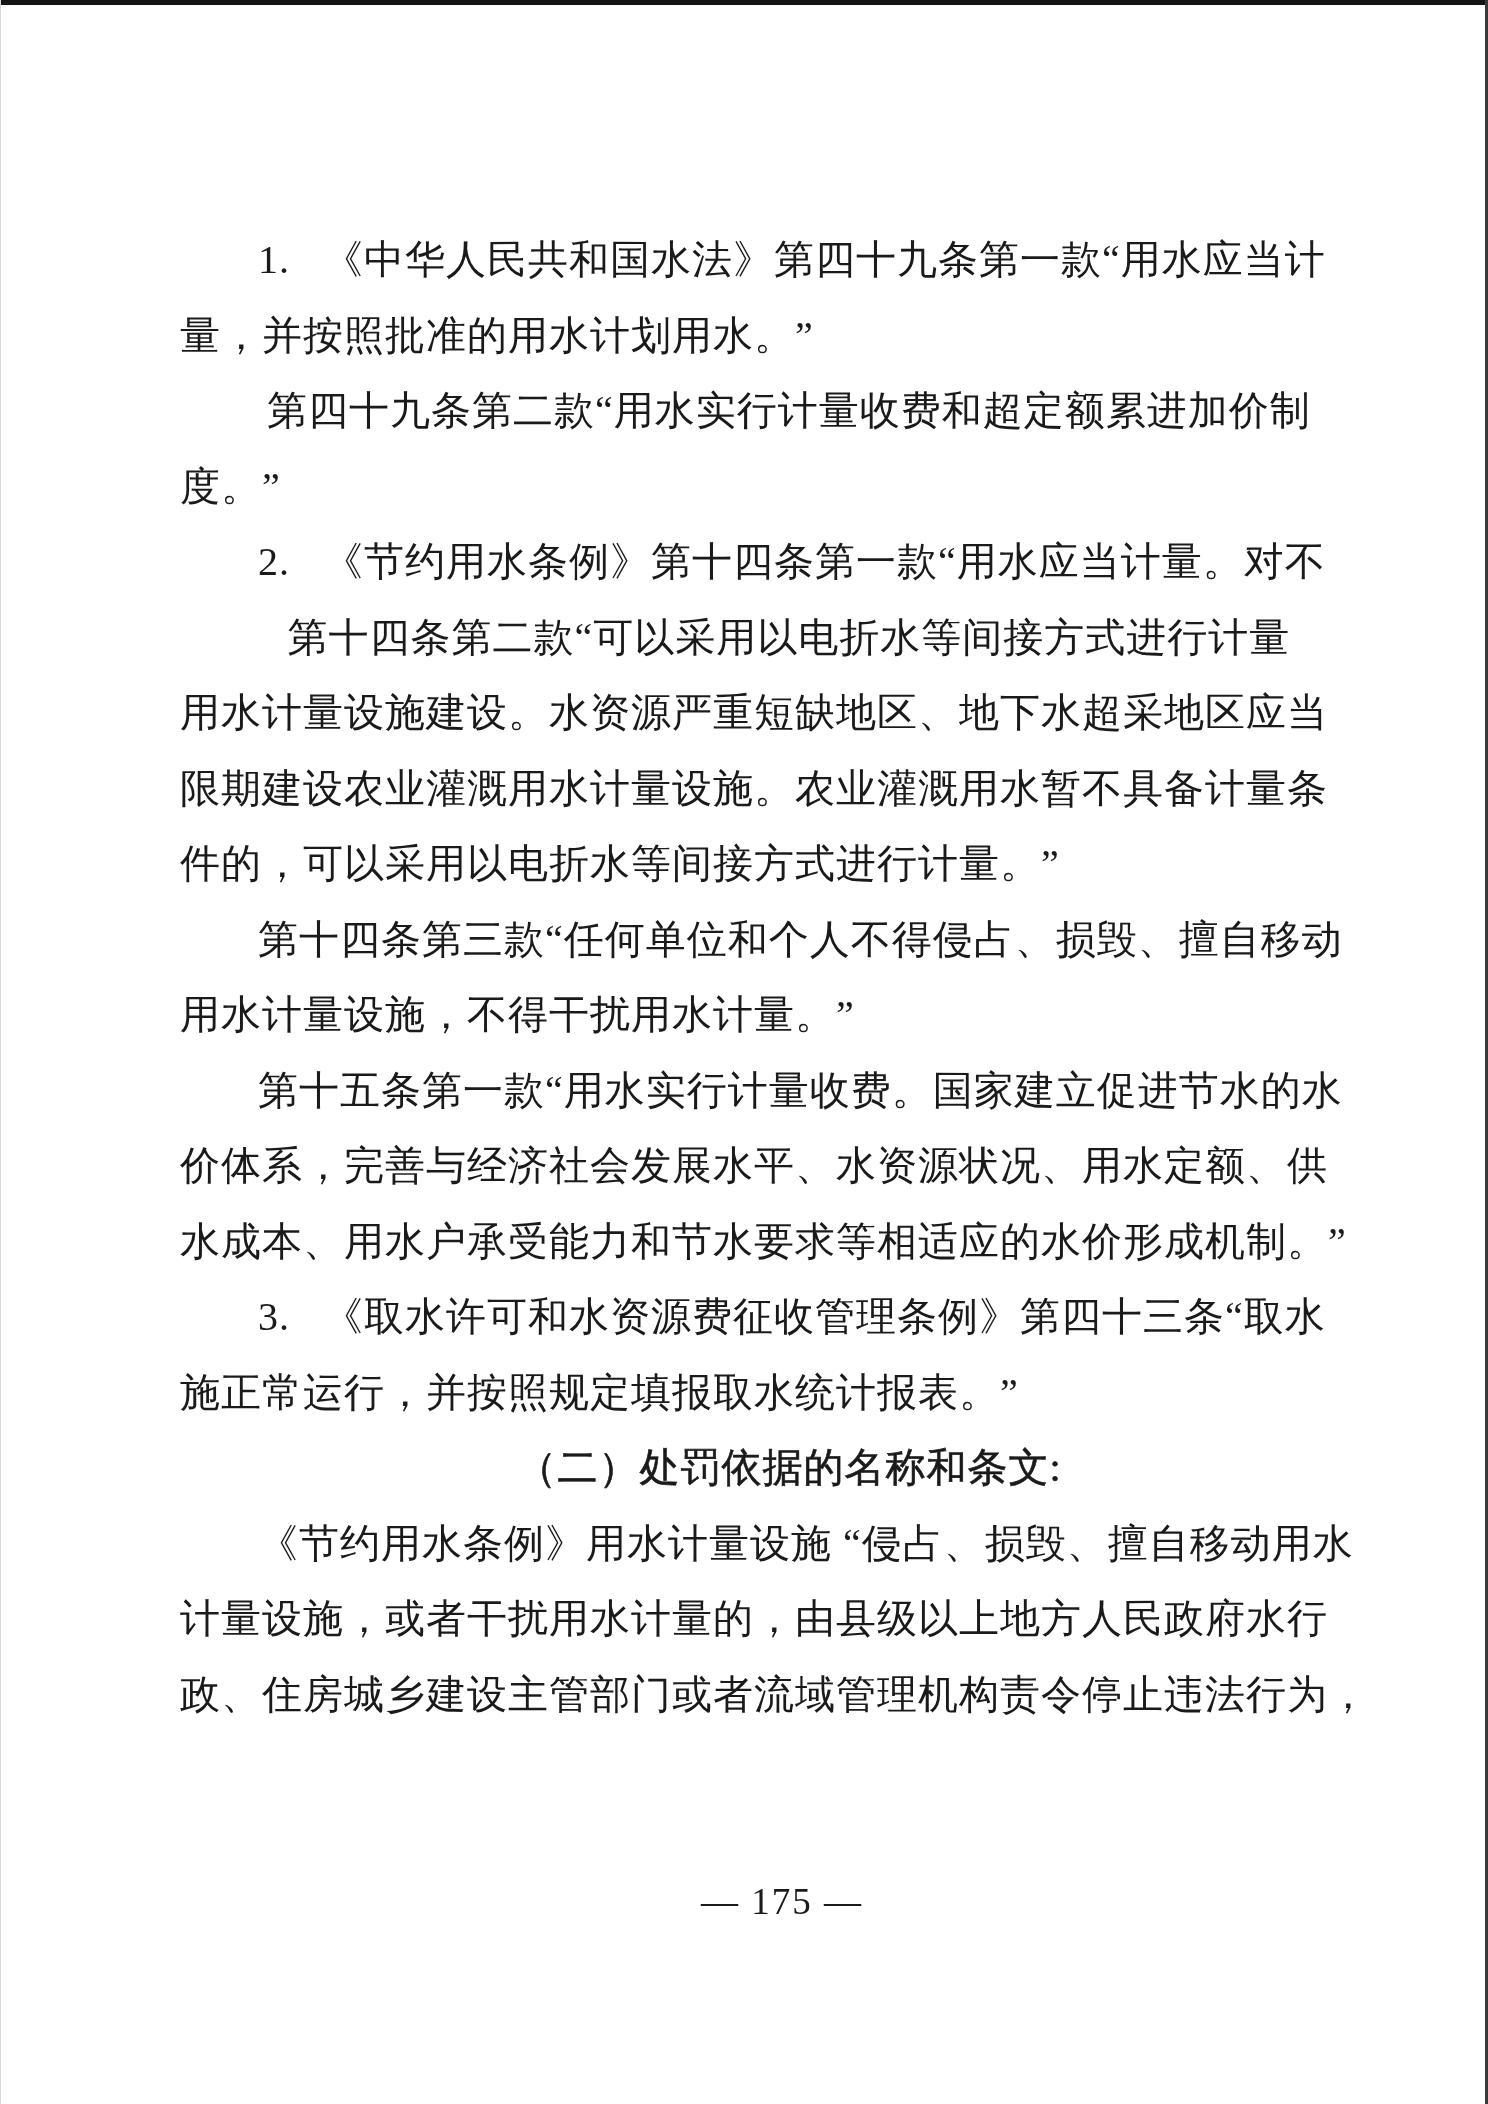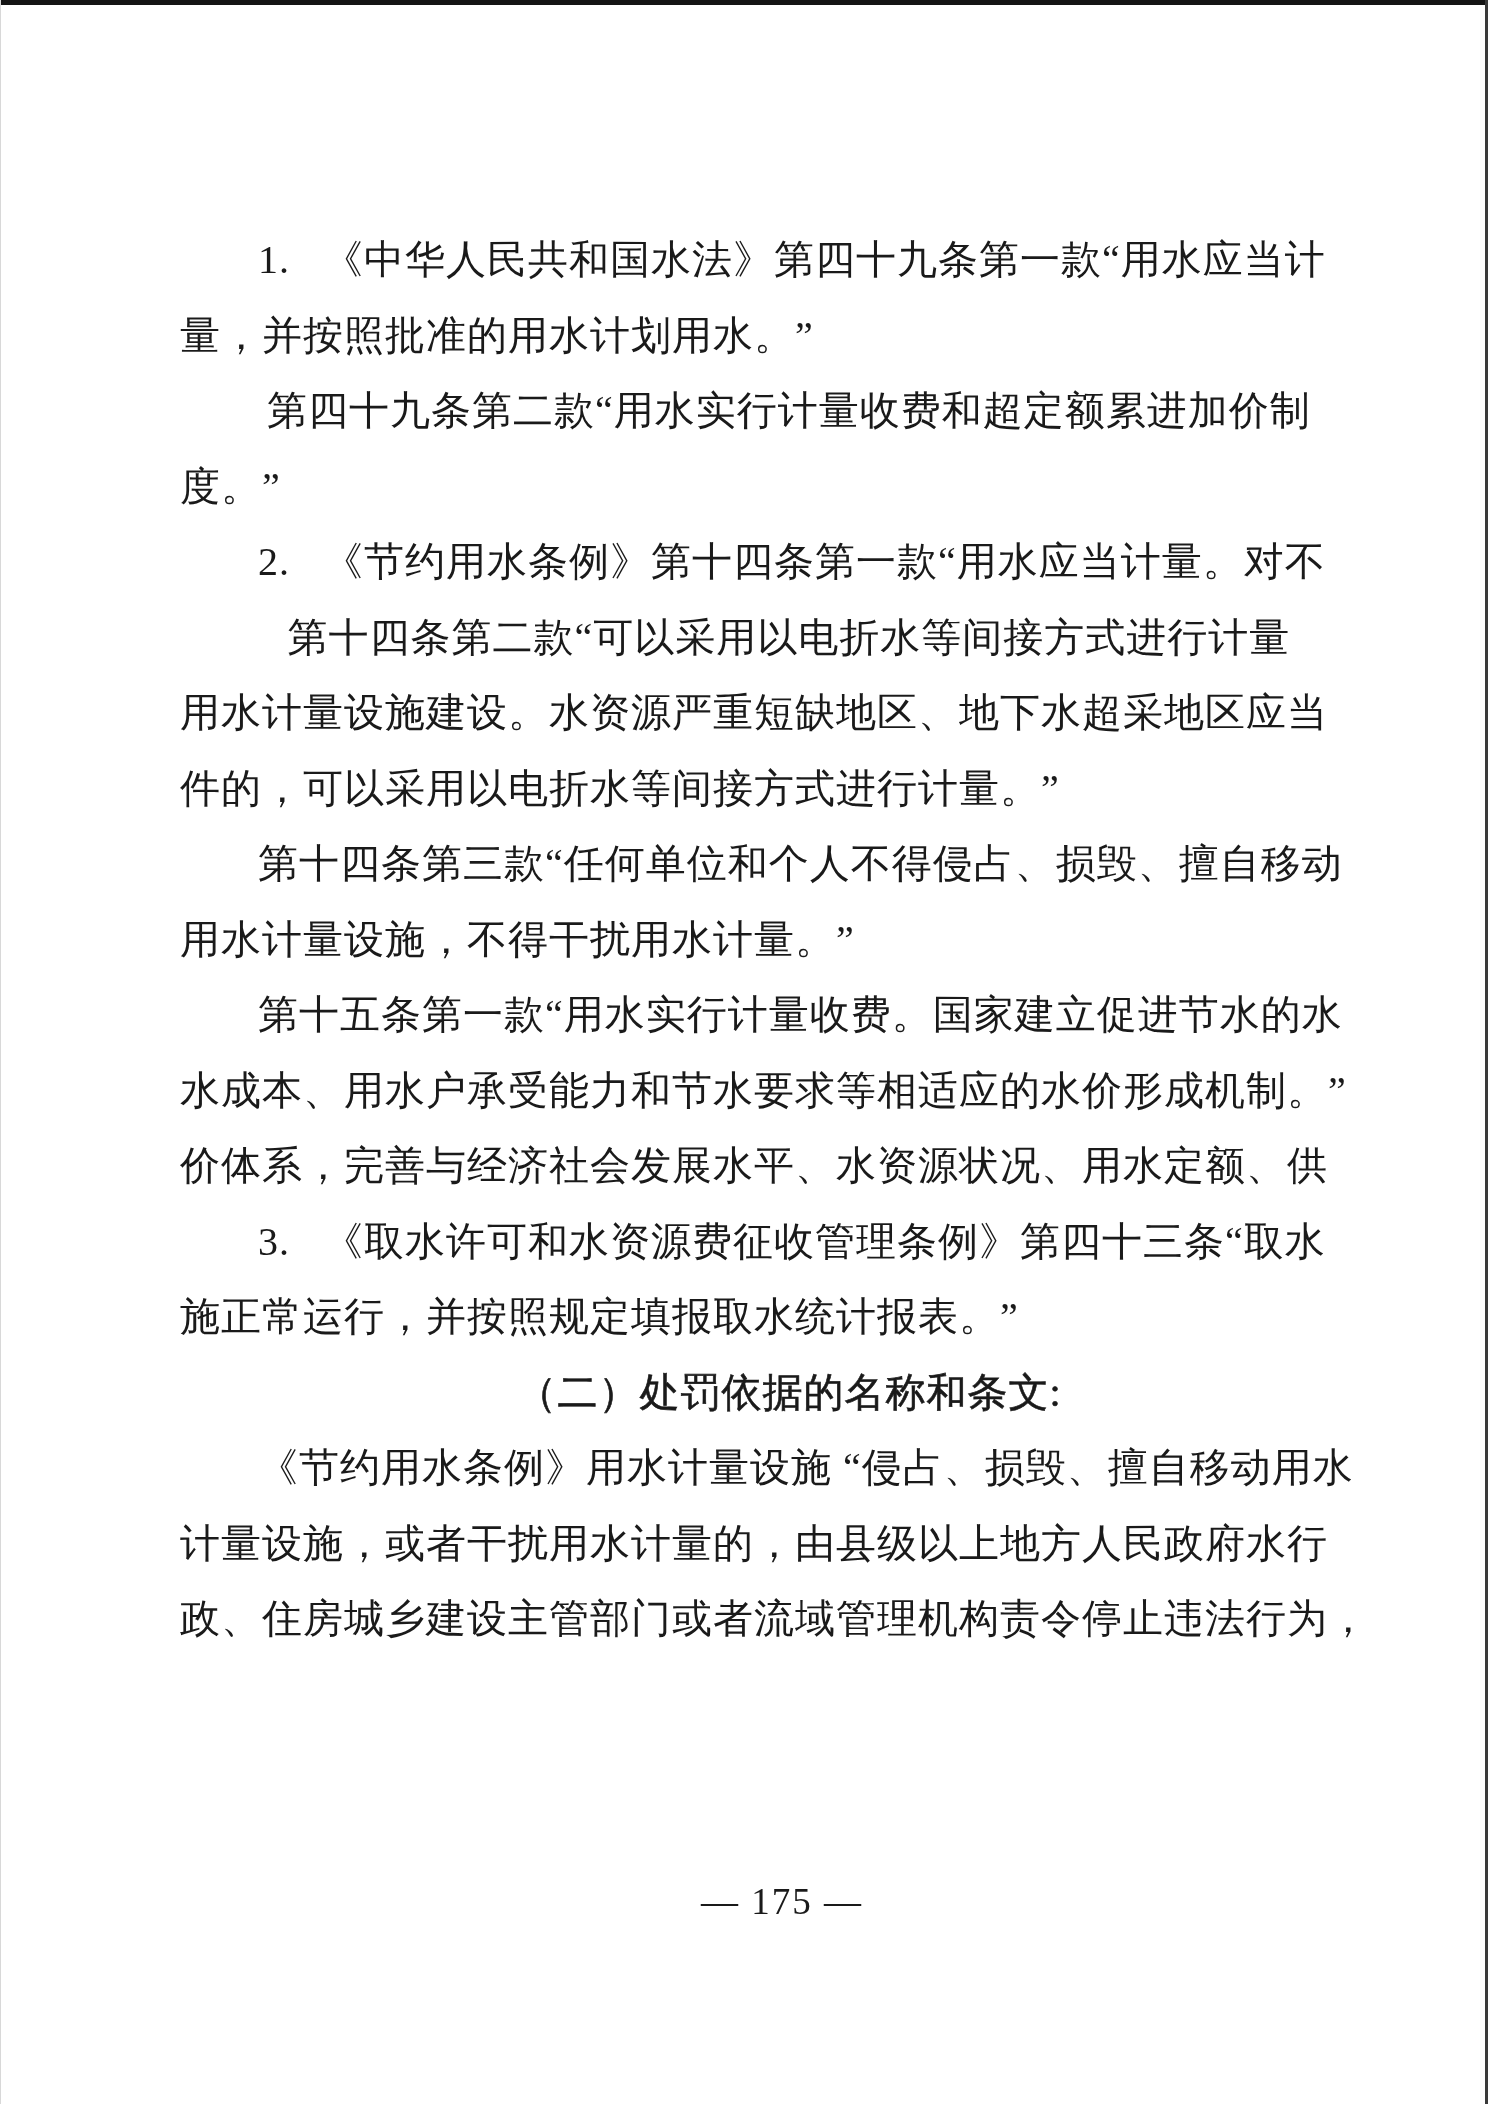--- a/index.html
+++ b/index.html
@@ -61,32 +61,33 @@
     <span class="line">度。”</span>
   </div>
 
   <div class="para">
     <span class="line first">2.   《节约用水条例》第十四条第一款“用水应当计量。对不</span>
   </div>
 
   <div class="para">
     <span class="line first">第十四条第二款“可以采用以电折水等间接方式进行计量</span>
     <span class="line">用水计量设施建设。水资源严重短缺地区、地下水超采地区应当</span>
+    <span class="line">限期建设农业灌溉用水计量设施。农业灌溉用水暂不具备计量条</span>
     <span class="line">件的，可以采用以电折水等间接方式进行计量。”</span>
   </div>
 
   <div class="para">
     <span class="line first">第十四条第三款“任何单位和个人不得侵占、损毁、擅自移动</span>
     <span class="line">用水计量设施，不得干扰用水计量。”</span>
   </div>
 
   <div class="para">
     <span class="line first">第十五条第一款“用水实行计量收费。国家建立促进节水的水</span>
+    <span class="line">价体系，完善与经济社会发展水平、水资源状况、用水定额、供</span>
     <span class="line">水成本、用水户承受能力和节水要求等相适应的水价形成机制。”</span>
-    <span class="line">价体系，完善与经济社会发展水平、水资源状况、用水定额、供</span>
   </div>
 
   <div class="para">
     <span class="line first">3.   《取水许可和水资源费征收管理条例》第四十三条“取水</span>
     <span class="line">施正常运行，并按照规定填报取水统计报表。”</span>
   </div>
 
   <div class="para heading">
     <span class="line first">（二）处罚依据的名称和条文:</span>
   </div>

